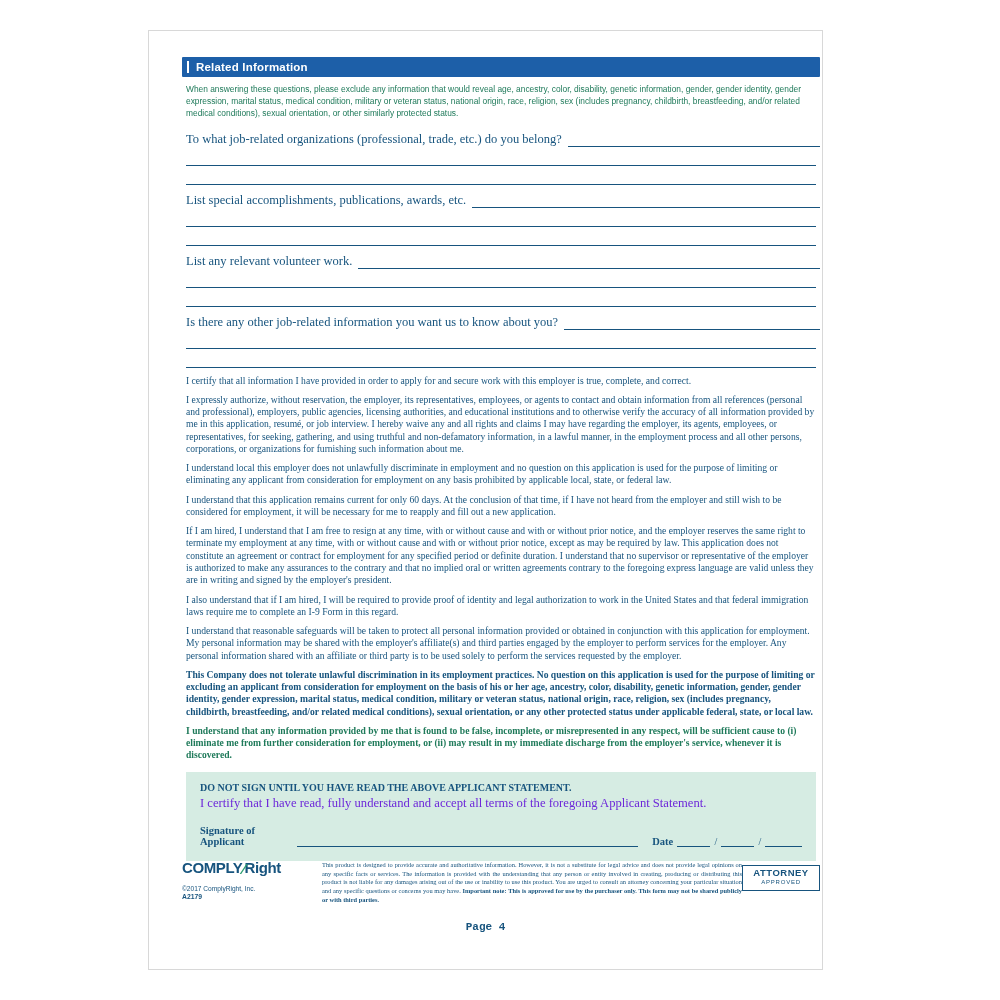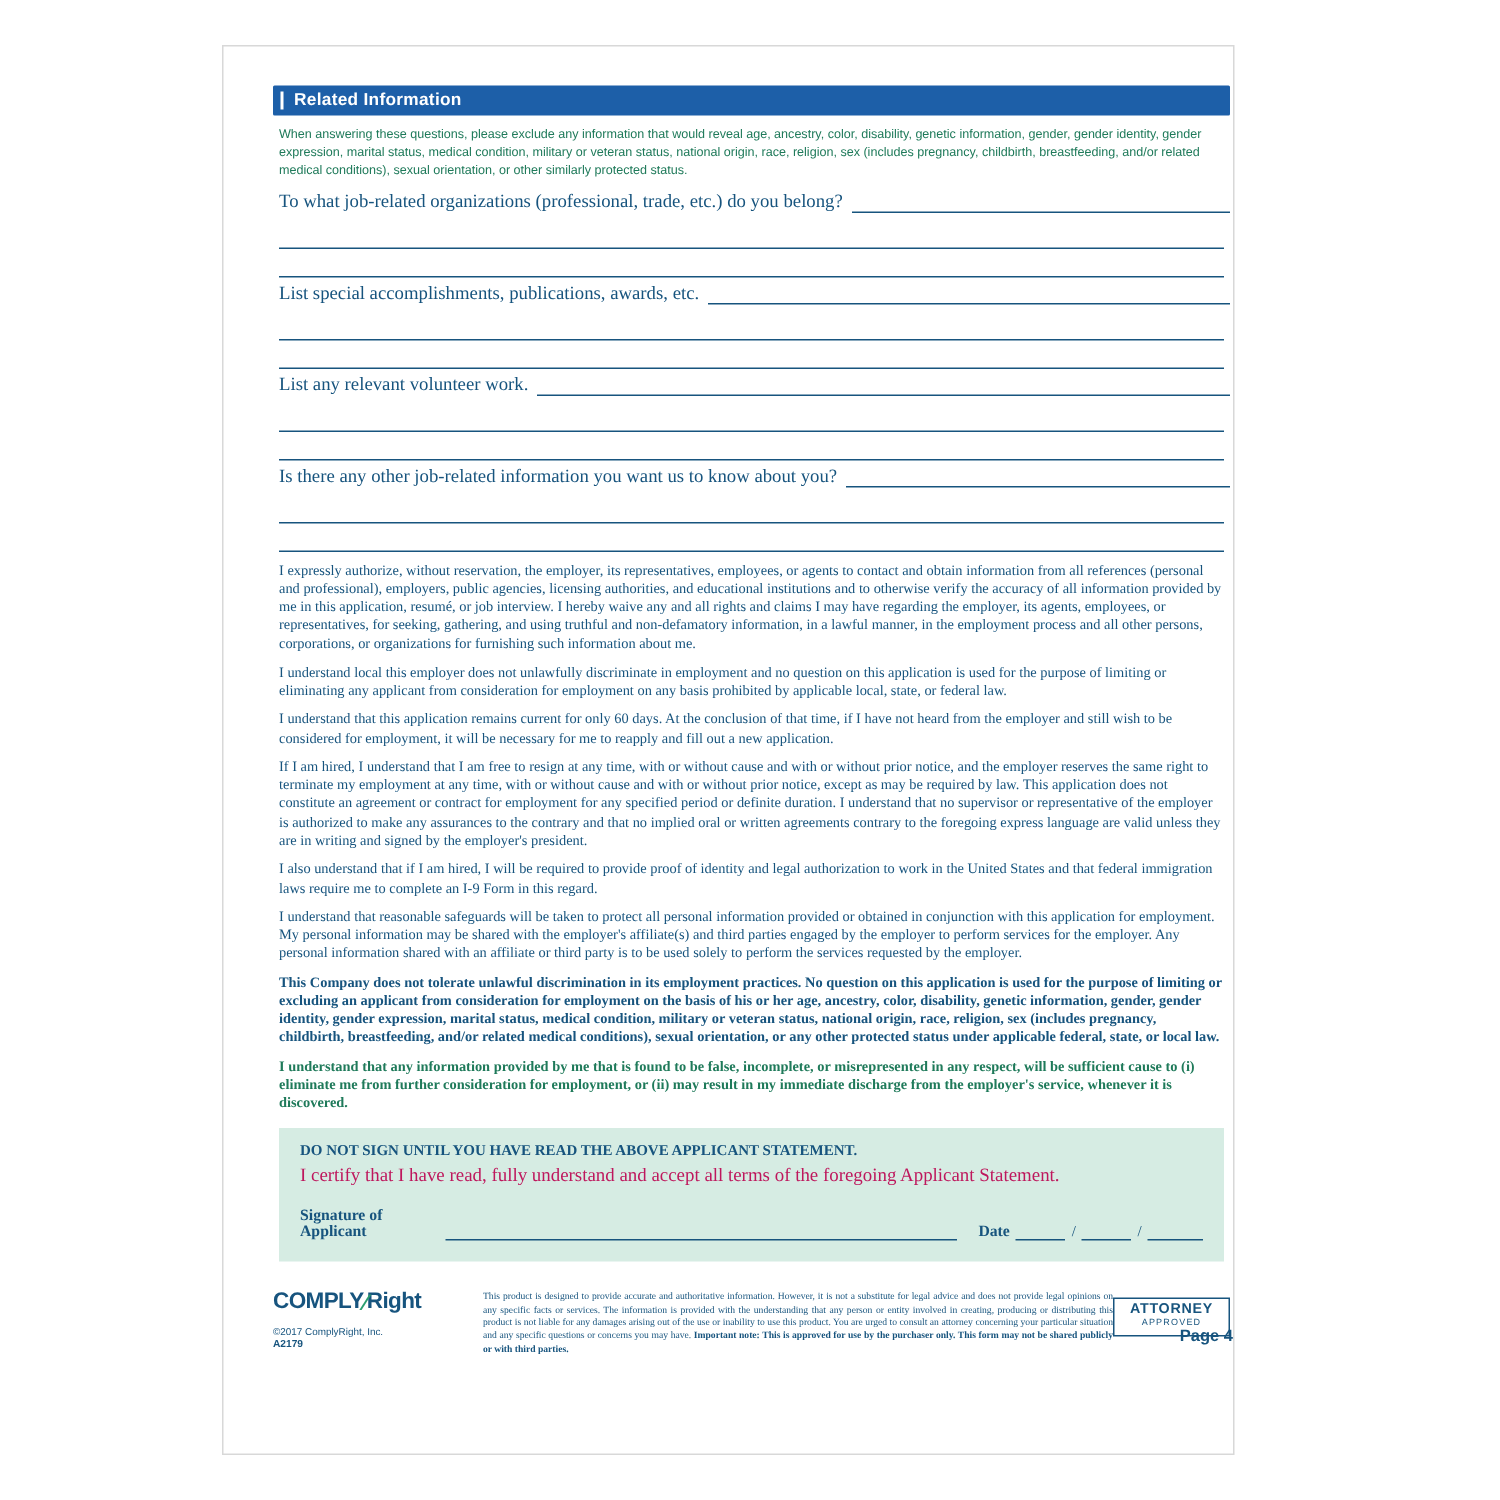--- a/index.html
+++ b/index.html
@@ -57,21 +57,21 @@
     font-family: "Liberation Sans", sans-serif;
     font-size: 8.4px;
     line-height: 1.45;
     margin: 6px 0 8px 4px;
     width: 630px;
   }
   
   .qblock { margin-bottom: 4px; }
   .qrow {
     display: flex;
-    align-items: flex-start;
+    align-items: flex-end;
     margin-left: 4px;
     height: 19px;
   }
   .qlabel {
     color: #17547e;
     font-size: 12.5px;
     white-space: nowrap;
     padding-right: 6px;
     line-height: 1;
     padding-bottom: 1px;
@@ -110,21 +110,21 @@
     padding: 10px 14px 14px 14px;
     box-sizing: border-box;
   }
   .signbox .l1 {
     color: #17547e;
     font-weight: bold;
     font-size: 10px;
     margin-bottom: 3px;
   }
   .signbox .l2 {
-    color: #be185d;
+    color: #6d28d9;
     font-size: 12.6px;
     margin-bottom: 14px;
   }
   .signrow {
     display: flex;
     align-items: flex-end;
   }
   .signrow .lab {
     color: #17547e;
     font-weight: bold;
@@ -214,23 +214,23 @@
   .attorney .a2 {
     font-size: 6px;
     letter-spacing: .8px;
     line-height: 1;
     margin-top: 1px;
   }
   .pagenum {
     position: absolute;
     left: 0;
     right: 0;
-    top: 854px;
-    text-align: right;
-    font-family: Liberation Sans, sans-serif;
+    top: 890px;
+    text-align: center;
+    font-family: Liberation Mono, monospace;
     font-weight: bold;
     font-size: 11px;
     color: #17547e;
   }
 </style>
 </head>
 <body>
 
 <div class="page">
   <div class="inner">
@@ -270,20 +270,21 @@
       <div class="qrow">
         <span class="qlabel">Is there any other job-related information you want us to know about you?</span>
         <span class="qline"></span>
       </div>
       <div class="blankline"></div>
       <div class="blankline"></div>
     </div>
 
 
     <div class="stmt">
+      <p>I certify that all information I have provided in order to apply for and secure work with this employer is true, complete, and correct.</p>
       <p>I expressly authorize, without reservation, the employer, its representatives, employees, or agents to contact and obtain information from all references (personal and professional), employers, public agencies, licensing authorities, and educational institutions and to otherwise verify the accuracy of all information provided by me in this application, resumé, or job interview. I hereby waive any and all rights and claims I may have regarding the employer, its agents, employees, or representatives, for seeking, gathering, and using truthful and non-defamatory information, in a lawful manner, in the employment process and all other persons, corporations, or organizations for furnishing such information about me.</p>
       <p>I understand local this employer does not unlawfully discriminate in employment and no question on this application is used for the purpose of limiting or eliminating any applicant from consideration for employment on any basis prohibited by applicable local, state, or federal law.</p>
       <p>I understand that this application remains current for only 60 days. At the conclusion of that time, if I have not heard from the employer and still wish to be considered for employment, it will be necessary for me to reapply and fill out a new application.</p>
       <p>If I am hired, I understand that I am free to resign at any time, with or without cause and with or without prior notice, and the employer reserves the same right to terminate my employment at any time, with or without cause and with or without prior notice, except as may be required by law. This application does not constitute an agreement or contract for employment for any specified period or definite duration. I understand that no supervisor or representative of the employer is authorized to make any assurances to the contrary and that no implied oral or written agreements contrary to the foregoing express language are valid unless they are in writing and signed by the employer's president.</p>
       <p>I also understand that if I am hired, I will be required to provide proof of identity and legal authorization to work in the United States and that federal immigration laws require me to complete an I-9 Form in this regard.</p>
       <p>I understand that reasonable safeguards will be taken to protect all personal information provided or obtained in conjunction with this application for employment. My personal information may be shared with the employer's affiliate(s) and third parties engaged by the employer to perform services for the employer. Any personal information shared with an affiliate or third party is to be used solely to perform the services requested by the employer.</p>
       <p class="bold">This Company does not tolerate unlawful discrimination in its employment practices. No question on this application is used for the purpose of limiting or excluding an applicant from consideration for employment on the basis of his or her age, ancestry, color, disability, genetic information, gender, gender identity, gender expression, marital status, medical condition, military or veteran status, national origin, race, religion, sex (includes pregnancy, childbirth, breastfeeding, and/or related medical conditions), sexual orientation, or any other protected status under applicable federal, state, or local law.</p>
       <p class="green">I understand that any information provided by me that is found to be false, incomplete, or misrepresented in any respect, will be sufficient cause to (i) eliminate me from further consideration for employment, or (ii) may result in my immediate discharge from the employer's service, whenever it is discovered.</p>
     </div>
 

